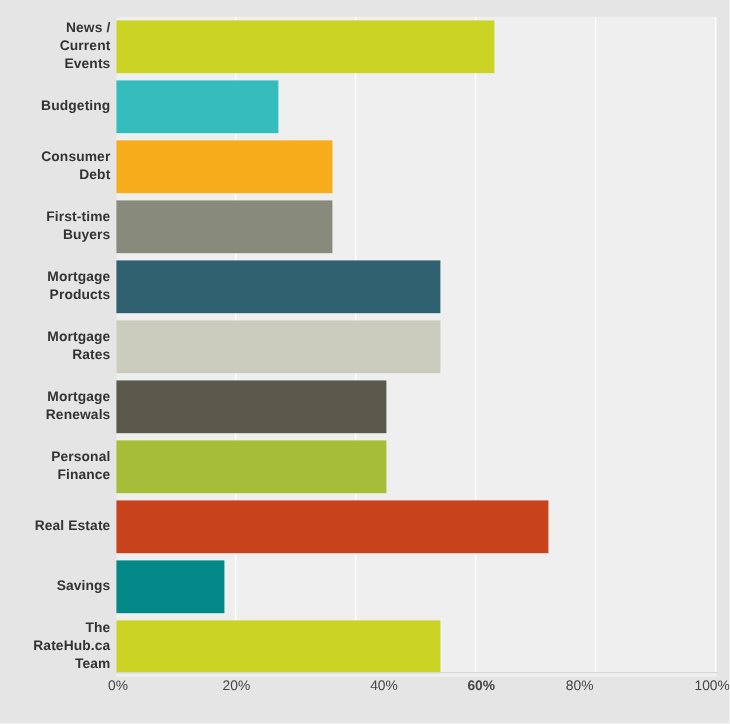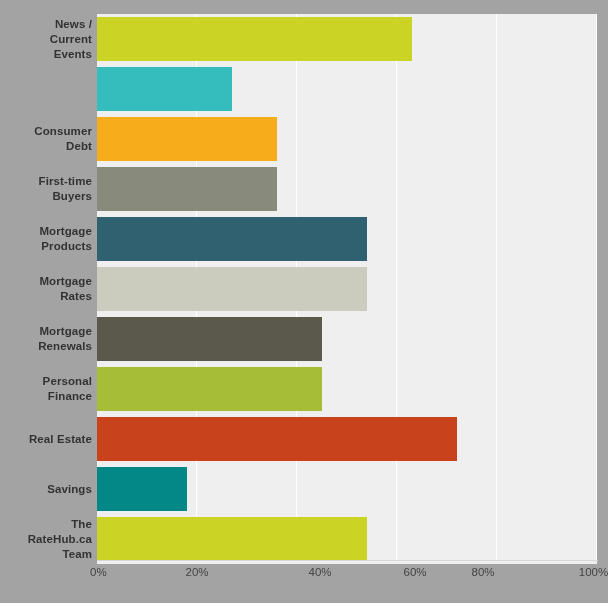--- a/index.html
+++ b/index.html
@@ -9,21 +9,21 @@
   }
   body {
     font-family: "Liberation Sans", sans-serif;
     -webkit-font-smoothing: antialiased;
   }
 
   #chart-root {
     position: relative;
     width: 608px;
     height: 603px;
-    background: #a3a3a3;
+    background: #e5e5e5;
     overflow: hidden;
   }
 
   
   #category-axis {
     position: absolute;
     left: 0;
     top: 14px;
     width: 92px;
     height: 546px;
@@ -105,20 +105,25 @@
 <body>
 
 <div id="chart-root">
 
   <div id="category-axis">
       <div class="cat-label" style="top: 0px; height: 50px;">
         <span>
           <div>News /</div>
           <div>Current</div>
           <div>Events</div>
+        </span>
+      </div>
+      <div class="cat-label" style="top: 50px; height: 50px;">
+        <span>
+          <div>Budgeting</div>
         </span>
       </div>
       <div class="cat-label" style="top: 100px; height: 50px; justify-content: center;">
         <span>
           <div>Consumer</div>
           <div>Debt</div>
         </span>
       </div>
       <div class="cat-label" style="top: 150px; height: 50px;">
         <span>
@@ -198,18 +203,18 @@
       <div class="bar" title="Savings: 18%" style="top: 453px; width: 90px; height: 44px; background-color: rgb(3, 135, 135);"></div>
       <div class="bar" title="The RateHub.ca Team: 54%" style="top: 503px; width: 270px; height: 44px; background-color: rgb(203, 212, 36);"></div>
     </div>
 
   <div id="axis-line"></div>
 
   <div id="value-axis">
       <div class="tick-label first" style="left: 97px;">0%</div>
       <div class="tick-label" style="left: 197px;">20%</div>
       <div class="tick-label" style="left: 288px; margin-left: 32px;">40%</div>
-      <div class="tick-label" style="left: 415px;">60%</div>
+      <div class="tick-label" style="left: 401px; font-weight: bold;">60%</div>
       <div class="tick-label" style="left: 483px;">80%</div>
       <div class="tick-label last" style="left: 597px;">100%</div>
     </div>
 
 </div>
 
 </body></html>

